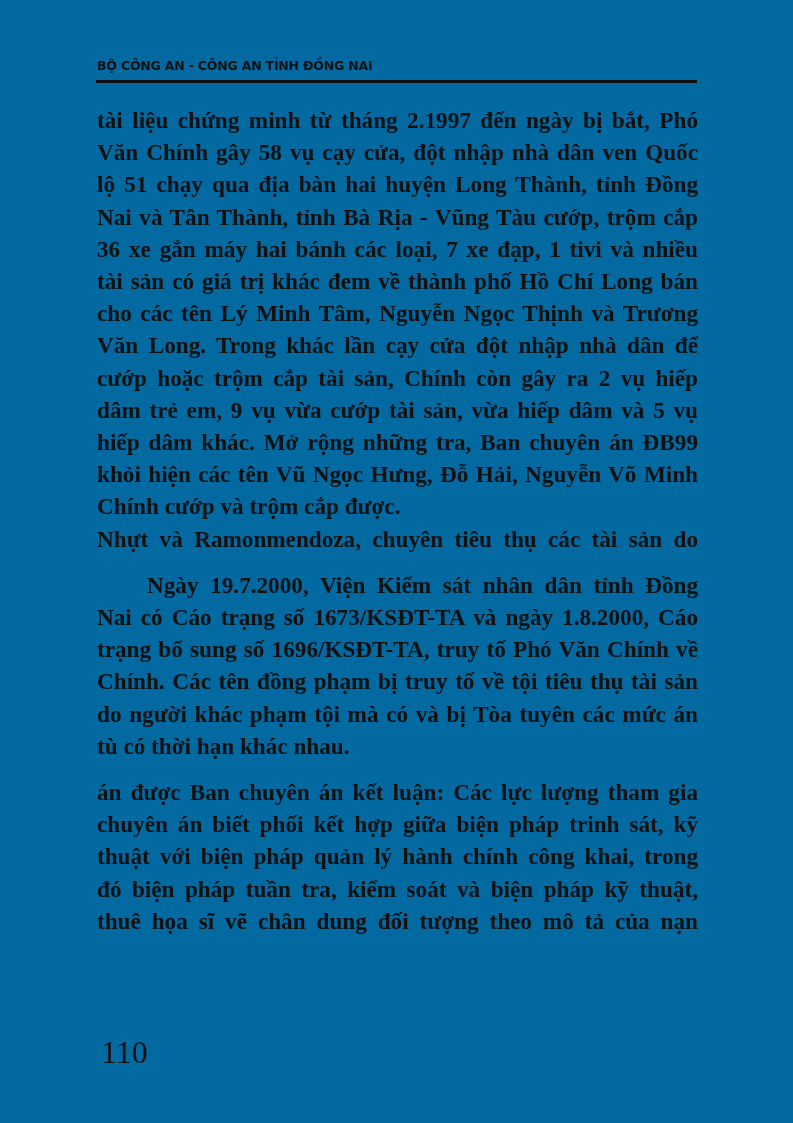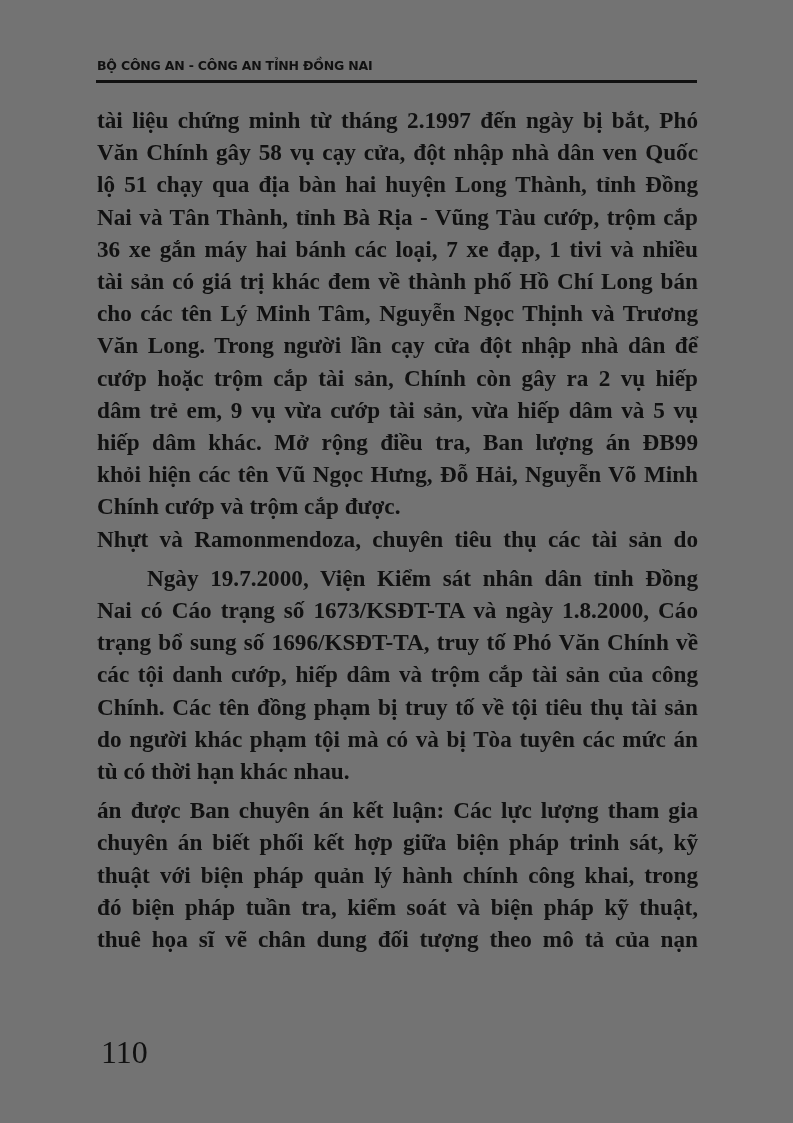--- a/index.html
+++ b/index.html
@@ -1,32 +1,32 @@
 <!DOCTYPE html>
 <html><head>
   <meta charset="utf-8">
   <style>
     html, body { margin: 0; padding: 0; background: #ffffff; }
     body { width: 793px; height: 1123px; position: relative; overflow: hidden; }
-    .page { position: absolute; left: 0; top: 0; width: 793px; height: 1123px; background: #737373; color: #111; }
+    .page { position: absolute; left: 0; top: 0; width: 793px; height: 1123px; background: #0369a1; color: #111; }
     .running-head {
       position: absolute; left: 97px; top: 58px; width: 600px;
       font-family: "DejaVu Sans", sans-serif; font-size: 12.5px; font-weight: bold;
       letter-spacing: -0.2px; color: #111;
     }
     .head-rule {
       position: absolute; left: 96px; top: 80px; width: 601px; height: 3px; background: #111;
     }
     .body-text {
       position: absolute; left: 97px; top: 104px; width: 601px;
       font-family: "Liberation Serif", serif; font-size: 23.2px; line-height: 32.2px;
       color: #111; text-align: justify; font-weight: bold;
     }
     .para { margin: 0; text-indent: 0; }
-    .para + .para { margin-top: 7px; }
+    .para + .para { margin-top: 14px; }
     .line { display: block; text-align: justify; text-align-last: justify; white-space: nowrap; }
     .line.last { text-align-last: left; }
     .line.first-indent { padding-left: 50px; }
     .folio {
       position: absolute; left: 101px; top: 1034px;
       font-family: "Liberation Serif", serif; font-size: 32px; color: #111;
     }
   </style>
 </head>
 <body>
@@ -37,33 +37,32 @@
 
   <div class="body-text">
     <p class="para">
       <span class="line">tài liệu chứng minh từ tháng 2.1997 đến ngày bị bắt, Phó</span>
       <span class="line">Văn Chính gây 58 vụ cạy cửa, đột nhập nhà dân ven Quốc</span>
       <span class="line">lộ 51 chạy qua địa bàn hai huyện Long Thành, tỉnh Đồng</span>
       <span class="line">Nai và Tân Thành, tỉnh Bà Rịa - Vũng Tàu cướp, trộm cắp</span>
       <span class="line">36 xe gắn máy hai bánh các loại, 7 xe đạp, 1 tivi và nhiều</span>
       <span class="line">tài sản có giá trị khác đem về thành phố Hồ Chí Long bán</span>
       <span class="line">cho các tên Lý Minh Tâm, Nguyễn Ngọc Thịnh và Trương</span>
-      <span class="line">Văn Long. Trong người lần cạy cửa đột nhập nhà dân để</span>
+      <span class="line">Văn Long. Trong khác lần cạy cửa đột nhập nhà dân để</span>
       <span class="line">cướp hoặc trộm cắp tài sản, Chính còn gây ra 2 vụ hiếp</span>
       <span class="line">dâm trẻ em, 9 vụ vừa cướp tài sản, vừa hiếp dâm và 5 vụ</span>
-      <span class="line">hiếp dâm khác. Mở rộng điều tra, Ban lượng án ĐB99</span>
+      <span class="line">hiếp dâm khác. Mở rộng những tra, Ban chuyên án ĐB99</span>
       <span class="line">khỏi hiện các tên Vũ Ngọc Hưng, Đỗ Hải, Nguyễn Võ Minh</span>
       <span class="line last">Chính cướp và trộm cắp được.</span>
       <span class="line">Nhựt và Ramonmendoza, chuyên tiêu thụ các tài sản do</span>
     </p>
     <p class="para">
       <span class="line first-indent">Ngày 19.7.2000, Viện Kiểm sát nhân dân tỉnh Đồng</span>
       <span class="line">Nai có Cáo trạng số 1673/KSĐT-TA và ngày 1.8.2000, Cáo</span>
       <span class="line">trạng bổ sung số 1696/KSĐT-TA, truy tố Phó Văn Chính về</span>
-      <span class="line">các tội danh cướp, hiếp dâm và trộm cắp tài sản của công</span>
       <span class="line">Chính. Các tên đồng phạm bị truy tố về tội tiêu thụ tài sản</span>
       <span class="line">do người khác phạm tội mà có và bị Tòa tuyên các mức án</span>
       <span class="line last">tù có thời hạn khác nhau.</span>
     </p>
     <p class="para">
       <span class="line">án được Ban chuyên án kết luận: Các lực lượng tham gia</span>
       <span class="line">chuyên án biết phối kết hợp giữa biện pháp trinh sát, kỹ</span>
       <span class="line">thuật với biện pháp quản lý hành chính công khai, trong</span>
       <span class="line">đó biện pháp tuần tra, kiểm soát và biện pháp kỹ thuật,</span>
       <span class="line">thuê họa sĩ vẽ chân dung đối tượng theo mô tả của nạn</span>

